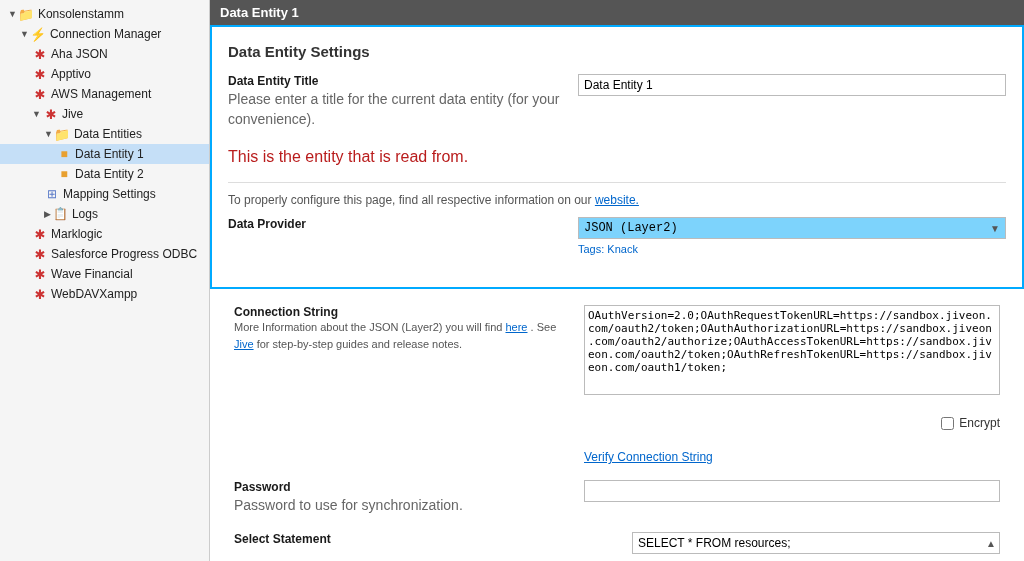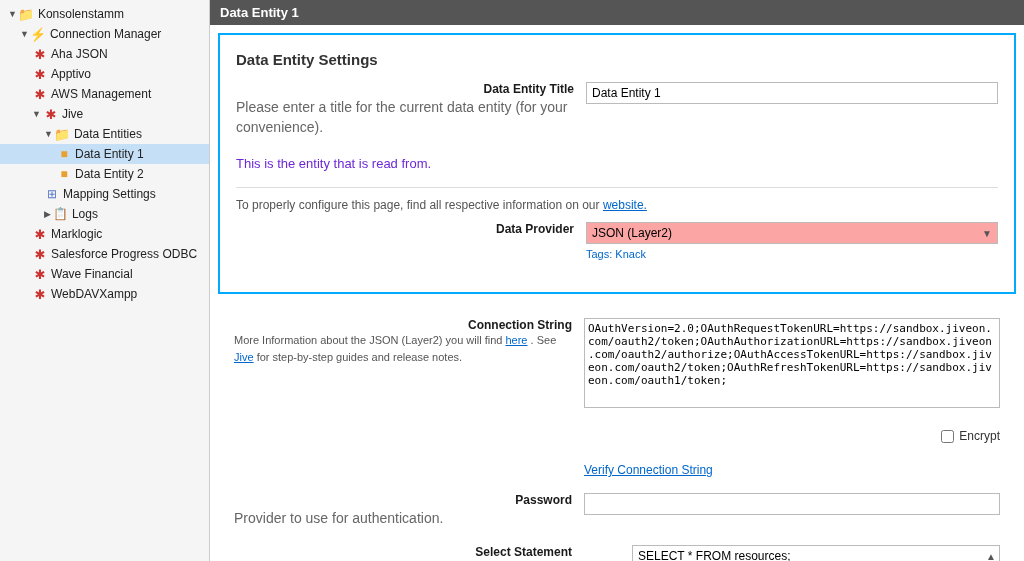--- a/index.html
+++ b/index.html
@@ -65,21 +65,20 @@
 
     #main-body {
       flex: 1;
       overflow-y: auto;
       background: white;
     }
 
     
     .section-card {
       border: 2px solid #00aaff;
-      margin: 8px;
       padding: 16px;
       background: white;
     }
 
     .section-title {
       font-size: 15px;
       font-weight: bold;
       color: #333;
       margin-bottom: 14px;
     }
@@ -93,21 +92,20 @@
     .field-label-col {
       width: 350px;
       min-width: 350px;
       padding-right: 12px;
     }
 
     .field-label {
       font-weight: bold;
       color: #1a1a1a;
       font-size: 12px;
-      text-align: right;
     }
 
     .field-desc {
       font-size: 14px;
       color: #666;
       margin-top: 2px;
       line-height: 1.4;
     }
 
     .field-control-col {
@@ -116,22 +114,22 @@
 
     .text-input {
       width: 100%;
       padding: 3px 5px;
       border: 1px solid #bbb;
       font-size: 12px;
       outline: none;
     }
 
     .entity-type-text {
-      font-size: 13px;
-      color: #6d28d9;
+      font-size: 16px;
+      color: #b91c1c;
       padding-top: 3px;
     }
 
     hr.divider {
       border: none;
       border-top: 1px solid #ddd;
       margin: 10px 0;
     }
 
     .info-link-row {
@@ -145,23 +143,24 @@
     .select-wrap {
       position: relative;
       width: 100%;
     }
     .select-wrap select {
       width: 100%;
       padding: 3px 26px 3px 5px;
       border: 1px solid #bbb;
       font-size: 12px;
       appearance: none;
-      background: #fca5a5;
+      background: #7dd3fc;
       outline: none;
       cursor: pointer;
+      font-family: Liberation Mono, monospace;
     }
     .select-arrow {
       position: absolute;
       right: 6px;
       top: 50%;
       transform: translateY(-50%);
       pointer-events: none;
       font-size: 10px;
       color: #555;
     }
@@ -382,21 +381,21 @@
             <input type="checkbox" style="">
             <label>Encrypt</label>
           </div>
           <a class="verify-link">Verify Connection String</a>
         </div>
       </div>
 
       <div class="field-row">
         <div class="field-label-col">
           <div class="field-label">Password</div>
-          <div class="field-desc">Provider to use for authentication.</div>
+          <div class="field-desc">Password to use for synchronization.</div>
         </div>
         <div class="field-control-col">
           <input type="password" class="text-input" style="">
         </div>
       </div>
 
       <div class="field-row">
         <div class="field-label-col">
           <div class="field-label">Select Statement</div>
         </div>

